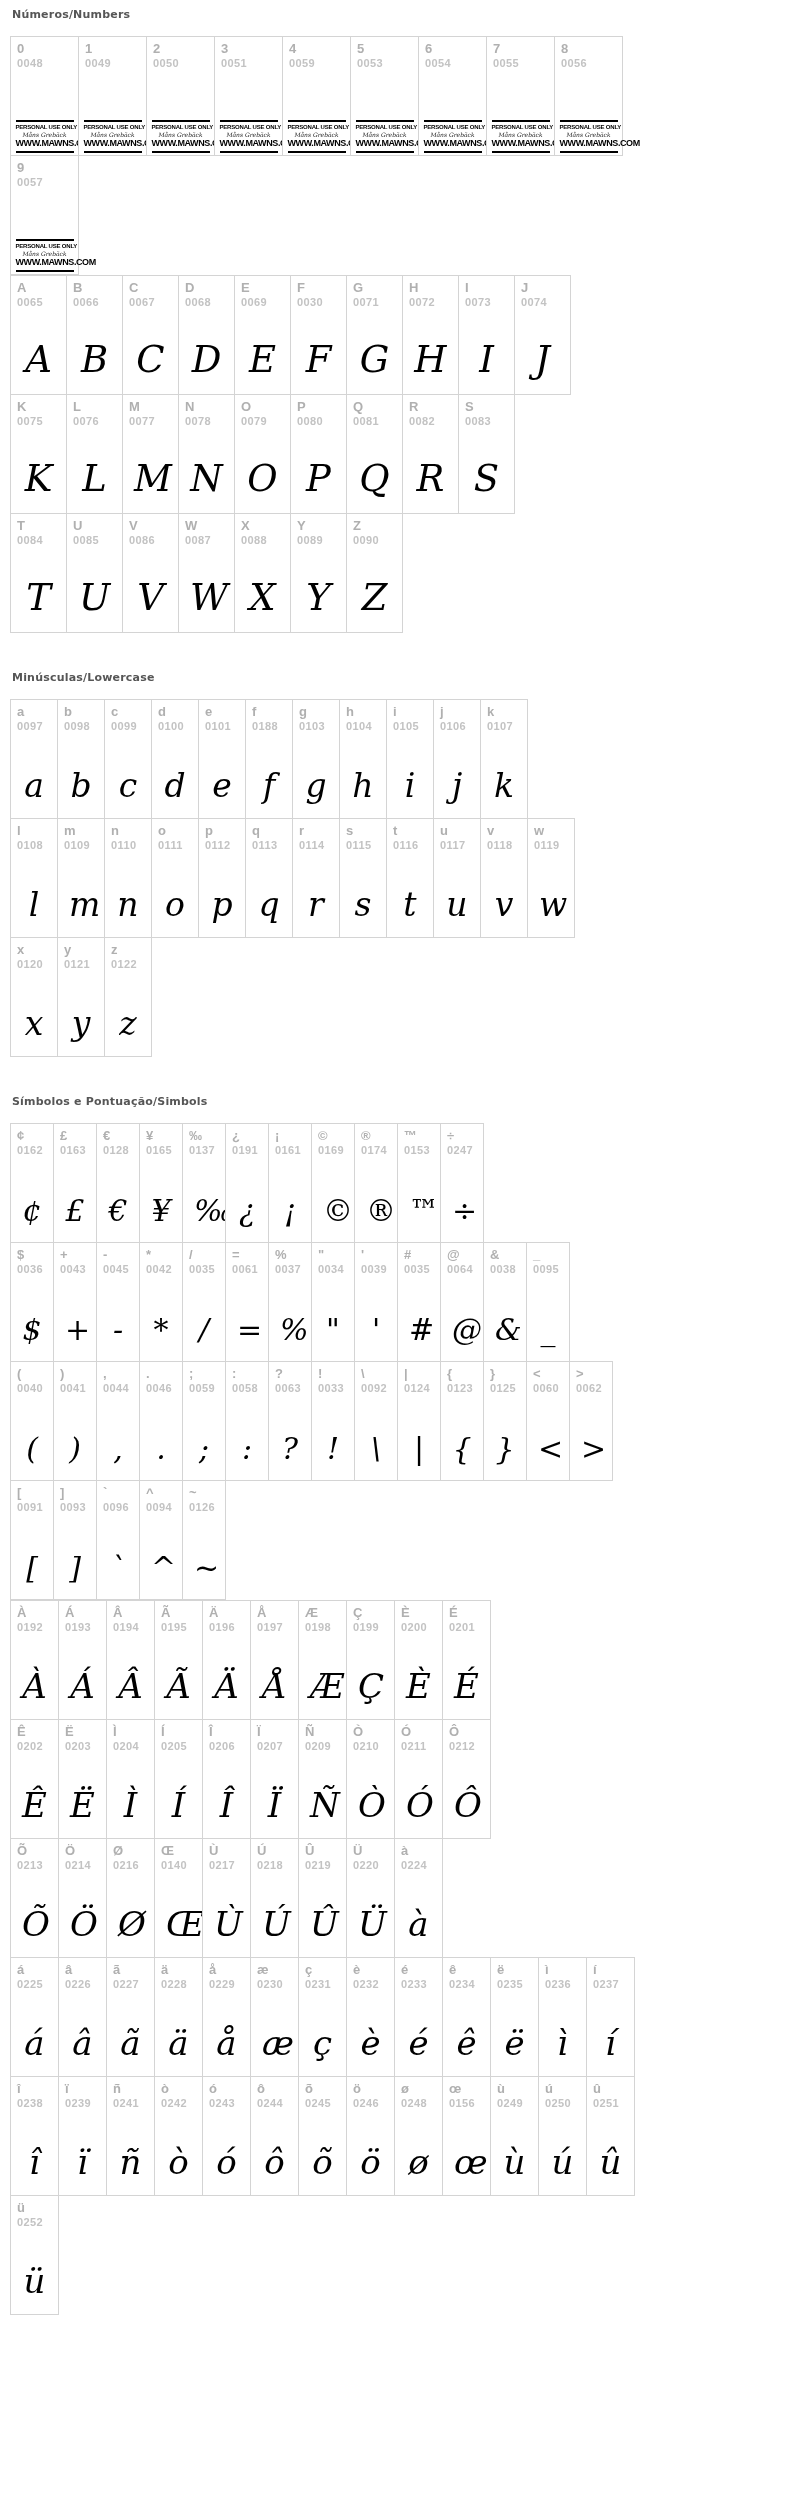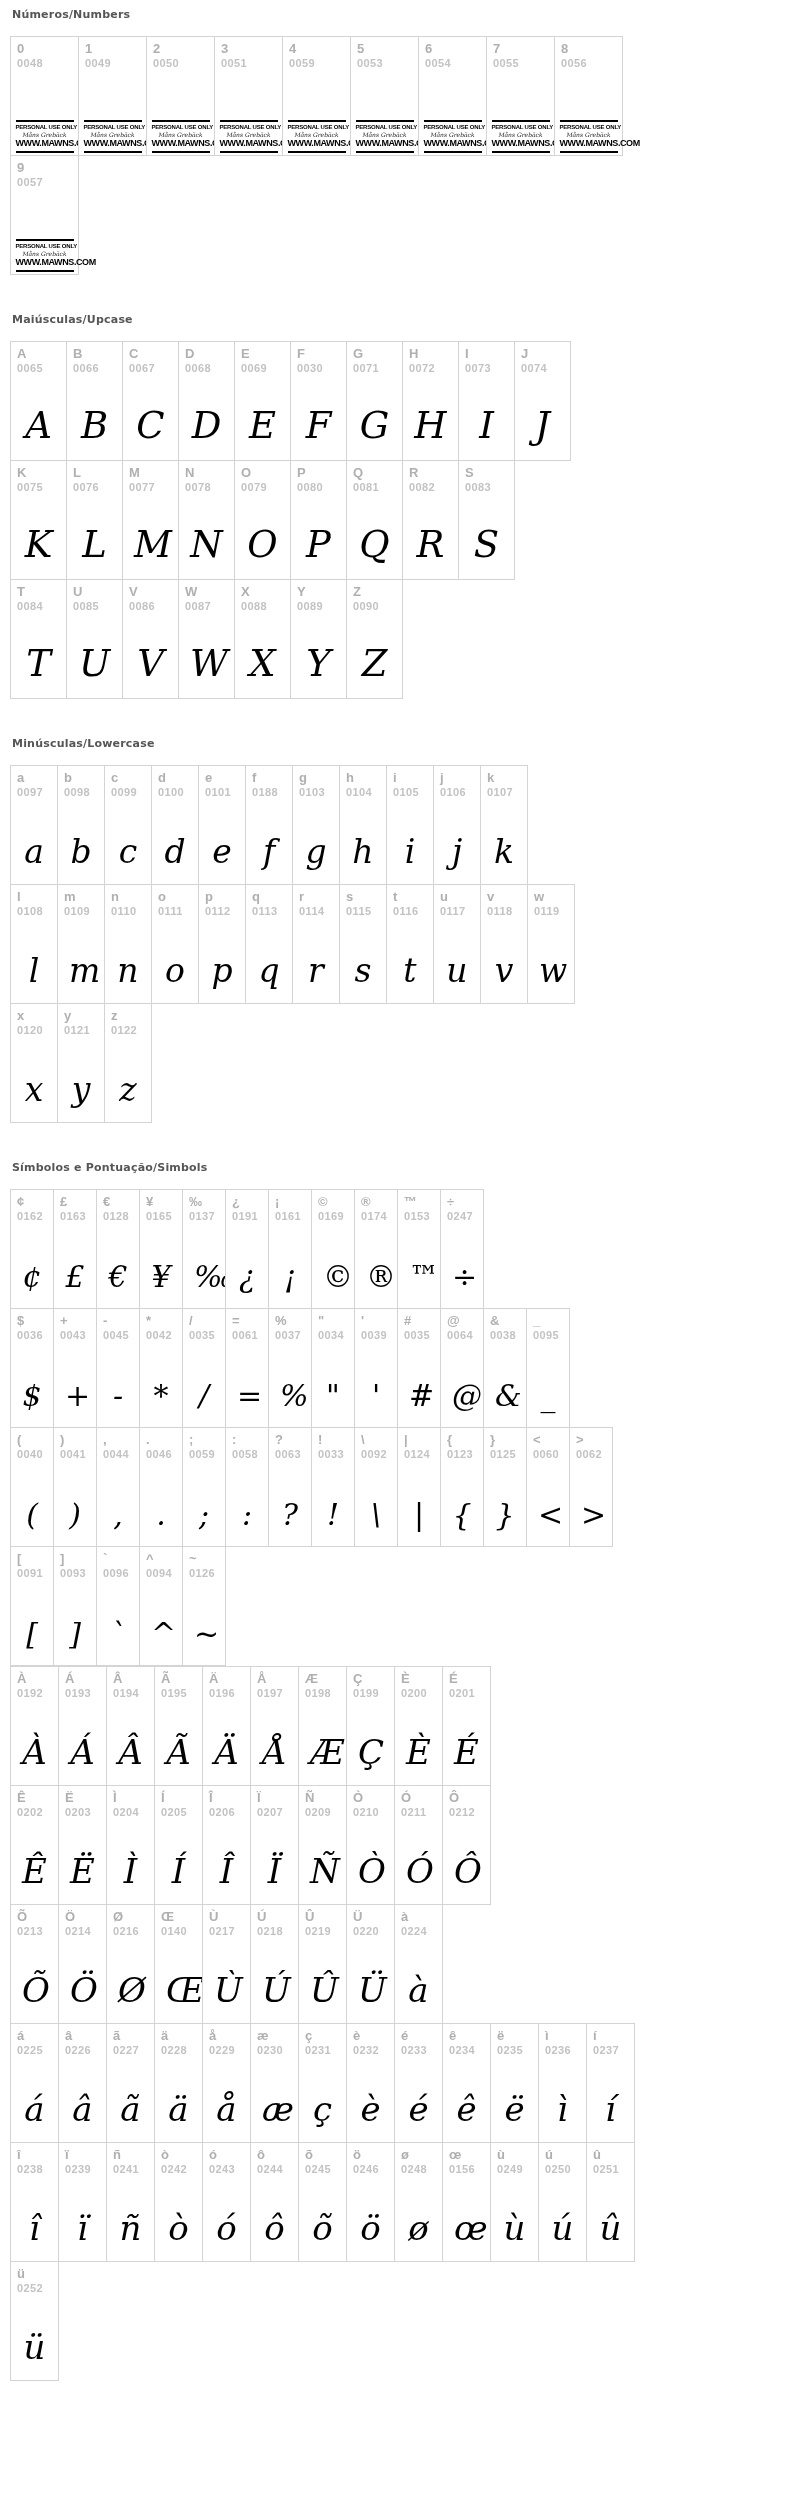--- a/index.html
+++ b/index.html
@@ -189,21 +189,20 @@
           <div class="code">0057</div>
           <div class="wm">
             <div class="wm1">PERSONAL USE ONLY</div>
             <div class="wm2">Måns Grebäck</div>
             <div class="wm3">WWW.MAWNS.COM</div>
           </div>
         </div>
       </div>
     </div>
     <div class="section sec-uppercase">
-      <h2 class="section-title">Maiúsculas/Upcase</h2>
       <div class="row">
         <div class="cell">
           <div class="ch">A</div>
           <div class="code">0065</div>
           <div class="glyph">A</div>
         </div>
         <div class="cell">
           <div class="ch">B</div>
           <div class="code">0066</div>
           <div class="glyph">B</div>

